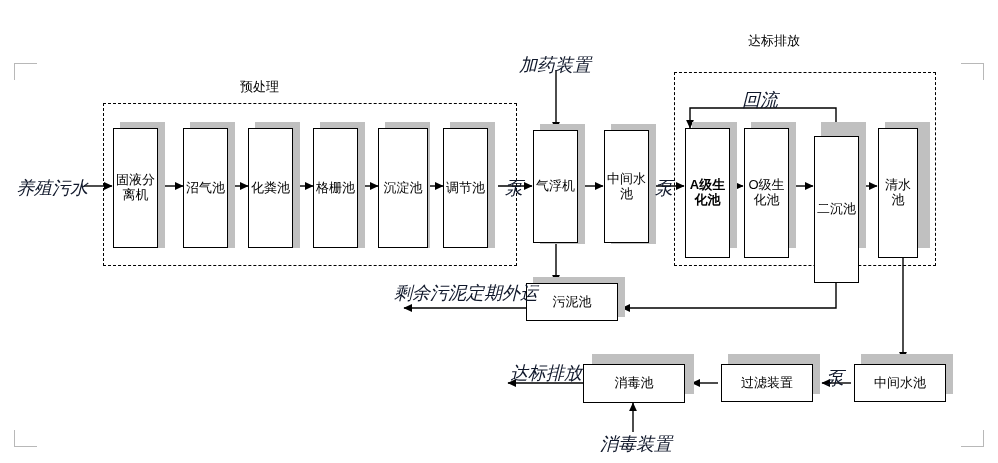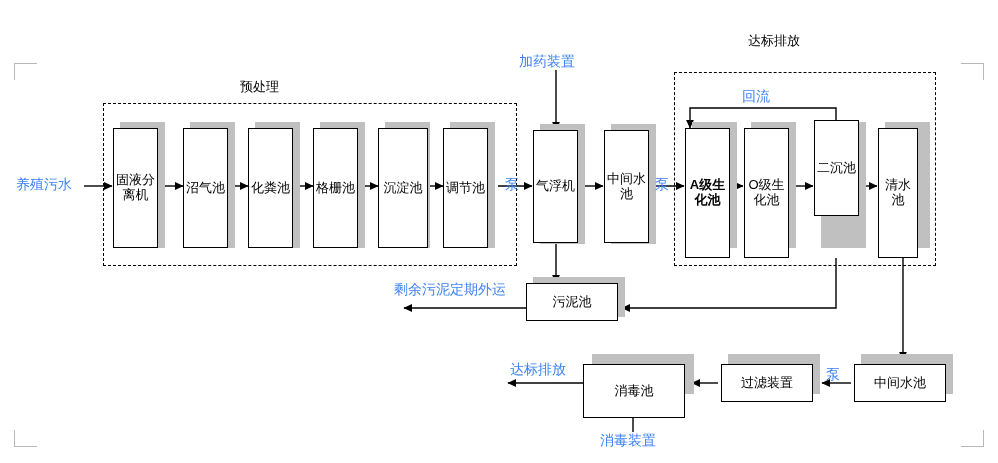--- a/index.html
+++ b/index.html
@@ -64,24 +64,25 @@
   }
   .shadow {
     position: absolute;
     background: #c0c0c0;
     z-index: 2;
   }
 
   
   .lbl {
     position: absolute;
-    font-size: 14px;
+    font-size: 18px;
     white-space: nowrap;
-    color: #3b82f6;
+    color: #0f172a;
     z-index: 4;
+    font-style: italic;
   }
 
   
   svg.lines {
     position: absolute;
     left: 0;
     top: 0;
     width: 998px;
     height: 463px;
     z-index: 1;
@@ -209,21 +210,21 @@
   <div class="unit" style="left:685px; top:128px; width:45px; height:130px;font-weight:bold;">
     <span class="txt">A级生化池</span>
   </div>
 
   <div class="shadow" style="left:751px; top:122px; width:45px; height:126px;"></div>
   <div class="unit" style="left:744px; top:128px; width:45px; height:130px;">
     <span class="txt">O级生化池</span>
   </div>
 
   <div class="shadow" style="left:821px; top:122px; width:45px; height:126px;"></div>
-  <div class="unit" style="left:814px; top:120px; width:45px; height:96px;">
+  <div class="unit" style="left:814px; top:136px; width:45px; height:147px;">
     <span class="txt">二沉池</span>
   </div>
 
   <div class="shadow" style="left:885px; top:122px; width:45px; height:126px;"></div>
   <div class="unit" style="left:878px; top:128px; width:40px; height:130px;">
     <span class="txt">清水池</span>
   </div>
 
   <div class="shadow" style="left:533px; top:277px; width:92px; height:40px;"></div>
   <div class="unit" style="left:526px; top:283px; width:92px; height:38px;">
@@ -234,17 +235,17 @@
   <div class="unit" style="left:854px; top:364px; width:92px; height:38px;">
     <span class="txt">中间水池</span>
   </div>
 
   <div class="shadow" style="left:728px; top:354px; width:92px; height:40px;"></div>
   <div class="unit" style="left:721px; top:364px; width:92px; height:38px;">
     <span class="txt">过滤装置</span>
   </div>
 
   <div class="shadow" style="left:592px; top:354px; width:102px; height:40px;"></div>
-  <div class="unit" style="left:583px; top:364px; width:102px; height:54px;">
+  <div class="unit" style="left:583px; top:364px; width:102px; height:39px;">
     <span class="txt">消毒池</span>
   </div>
 
 </div>
 
 </body></html>

